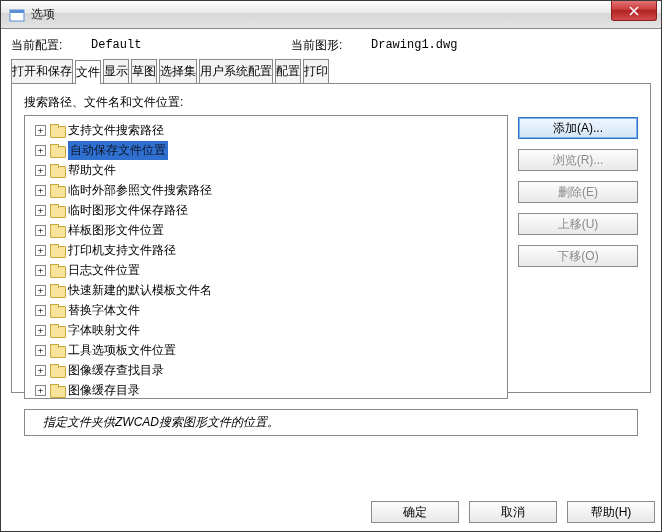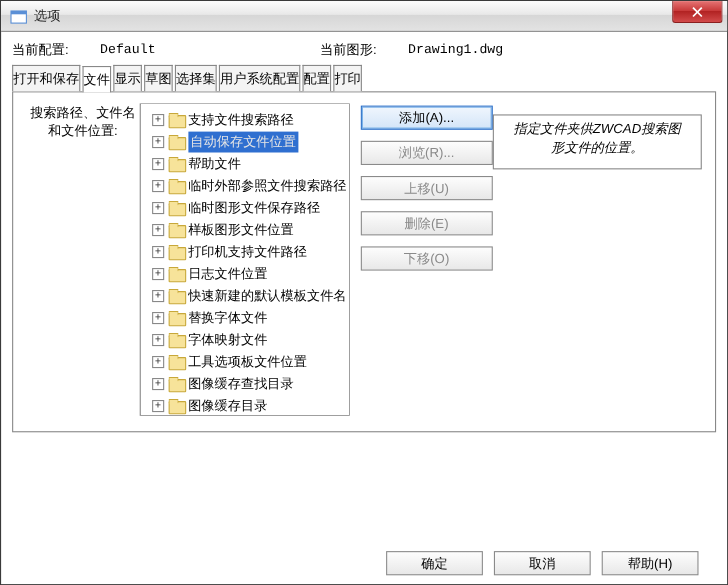--- a/index.html
+++ b/index.html
@@ -11,36 +11,36 @@
 .close-btn { position: absolute; right: 4px; top: 0; width: 46px; height: 20px; background: linear-gradient(#e57373,#c93b3b 45%,#b02020 46%,#d24a4a); border: 1px solid #8a1f1f; border-top: none; border-radius: 0 0 3px 3px; display: flex; align-items: center; justify-content: center; color: #fff; font-weight: bold; font-family: Arial; font-size: 13px; cursor: pointer; }
 .content { padding: 6px 10px 0 10px; }
 .config-row { display: flex; align-items: center; height: 20px; }
 .config-row .lbl { width:80px; }
 .config-row .val { width:200px; font-family: "Courier New", monospace; }
 .config-row .lbl2 { width:80px; }
 .config-row .val2 { font-family: "Courier New", monospace; }
 .tabs { display: flex; margin-top: 4px; position: relative; z-index: 2; }
 .tab { border: 1px solid #888; border-bottom: none; padding: 3px 0; margin-right: 2px; background: #f4f4f4; cursor: pointer; position: relative; }
 .tab.active { background: #fff; top: 1px; }
-.tab-panel { border: 1px solid #888; background: #fff; padding: 10px 12px; height: 310px; position: relative; display:flex; flex-direction:row;text-align:center; }
+.tab-panel { border: 1px solid #888; background: #fff; padding: 10px 12px; height: 310px; position: relative; display:flex; flex-direction:column; }
 .section-label { margin-bottom: 4px; }
 .main-row { display: flex; gap: 10px; flex:1; }
 .tree-box { flex: 1; border: 1px solid #888; background: #fff; height: 284px; overflow: auto; padding: 4px 2px; }
 .tree-item { display: flex; align-items: center; height: 20px; padding-left: 8px; cursor: pointer; white-space: nowrap; }
 .plus { width: 11px; height: 11px; border: 1px solid #888; display: inline-flex; align-items: center; justify-content: center; margin-right: 4px; font-size: 9px; line-height: 1; font-family: monospace; color:#333; }
 .folder { width: 14px; height: 12px; display: inline-block; margin-right: 4px; position: relative; }
 .folder::before { content:''; position:absolute; left:0; top:2px; width:14px; height:10px; background:#f7e39a; border:1px solid #c8a83a; border-radius:1px; }
 .folder::after { content:''; position:absolute; left:0; top:0; width:7px; height:3px; background:#f7e39a; border:1px solid #c8a83a; border-bottom:none; border-radius:1px 1px 0 0; }
-.tree-item.selected .item-text { background:#2f6fd0; color:#e5e5e5; padding: 1px 2px; }
+.tree-item.selected .item-text { background:#2f6fd0; color:#0f172a; padding: 1px 2px; }
 .side-btns { width: 120px; display: flex; flex-direction: column; gap: 10px; padding-top: 2px; }
 .btn { height: 22px; border: 1px solid #8a8a8a; background: linear-gradient(#fdfdfd,#e8e8e8); cursor: pointer; display:flex; align-items:center; justify-content:center; }
 .btn.active { border-color:#2a6fc8; background: linear-gradient(#f0f6fd,#d3e5f8); box-shadow:0 0 0 1px #7db3e8 inset; }
 .btn.disabled { color:#8a8a8a; cursor:default; }
 .desc-box { border: 1px solid #888; height: 50px; margin-top: 10px; padding: 4px 18px; font-style: italic; }
-.bottom-btns { position: absolute; right: 26px; bottom: 8px; display: flex; gap: 10px; }
+.bottom-btns { position: absolute; right: 6px; bottom: 8px; display: flex; gap: 10px; }
 .bottom-btns .btn { width: 88px; }
 </style>
 </head>
 <body>
 
 <div class="window">
   <div class="titlebar">
     <span class="titlebar-icon">
       <svg width="16" height="16">
           <rect x="1" y="3" width="14" height="11" fill="#fff" stroke="#5a8fd6"></rect>
@@ -146,22 +146,22 @@
             </div>
             <div class="tree-item">
               <span class="plus">+</span>
               <span class="folder"></span>
               <span class="item-text">图像缓存目录</span>
             </div>
           </div>
         <div class="side-btns">
           <div class="btn active">添加(A)...</div>
           <div class="btn disabled">浏览(R)...</div>
+          <div class="btn disabled">删除(E)</div>
           <div class="btn disabled">上移(U)</div>
-          <div class="btn disabled">删除(E)</div>
           <div class="btn disabled">下移(O)</div>
         </div>
       </div>
       <div class="desc-box">
         <span>指定文件夹供ZWCAD搜索图形文件的位置。</span>
       </div>
     </div>
   </div>
 
   <div class="bottom-btns">

